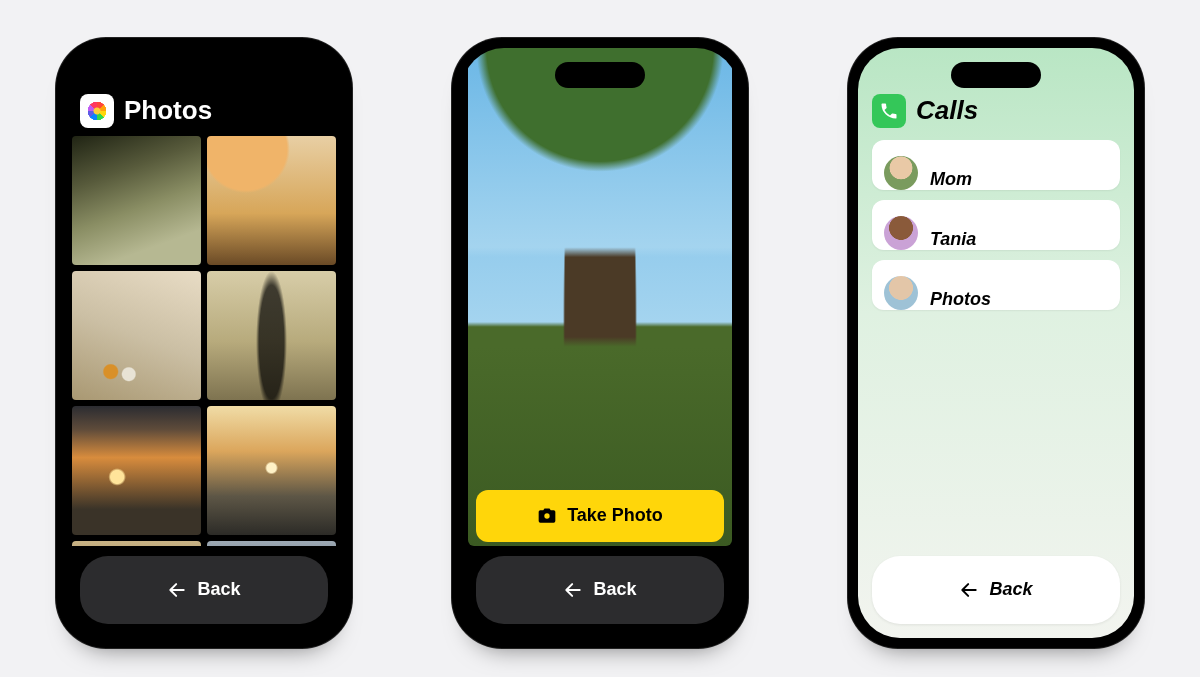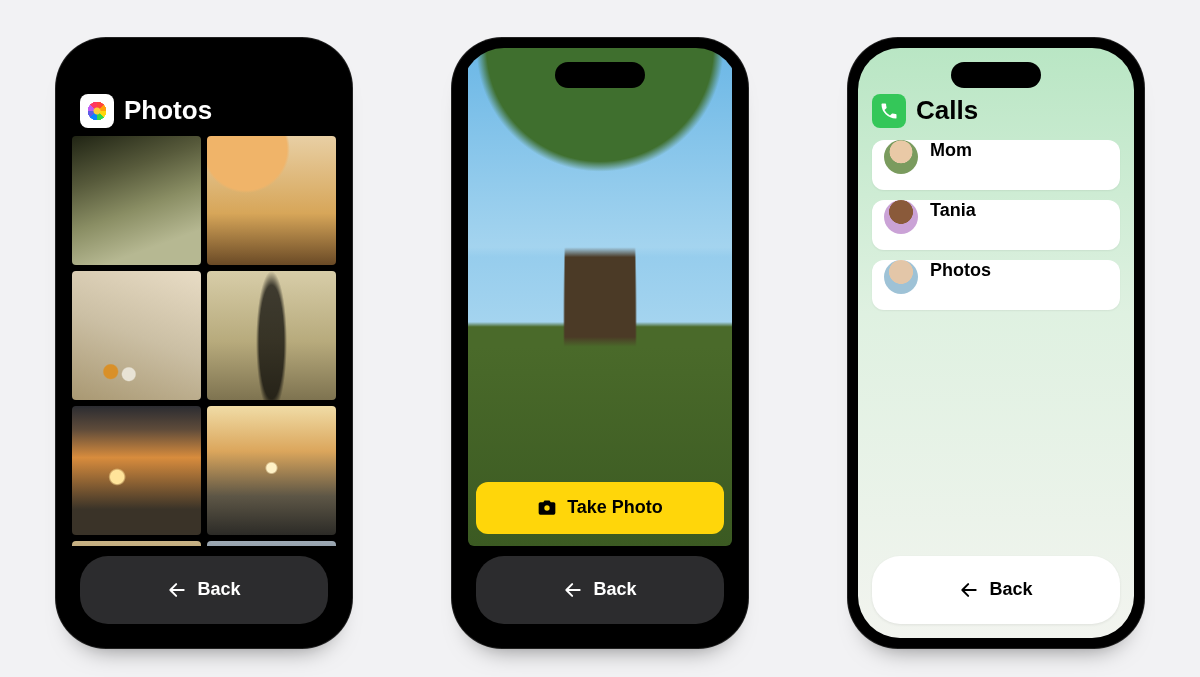--- a/index.html
+++ b/index.html
@@ -116,41 +116,41 @@
     overflow: hidden;
     background:
       radial-gradient(circle at 50% 0%, #3f6f2e 0 22%, transparent 24%),
       linear-gradient(180deg,#6bb7e6 0%, #a4d4ef 40%, transparent 42%),
       linear-gradient(180deg, transparent 58%, #4a6a2a 60%, #3b5a22 100%),
       radial-gradient(ellipse 14% 70% at 50% 55%, #4b3a26 0 95%, transparent 100%),
       linear-gradient(180deg,#6bb7e6 0%, #a4d4ef 55%, #4a6a2a 56%);
   }
   .take-photo {
     position: absolute;
-    left: 14px; right: 14px; bottom: 12px;
+    left: 14px; right: 14px; bottom: 4px;
     height: 52px;
     background: #ffd60a;
     border-radius: 12px;
     display:flex; align-items:center; justify-content:center;
     gap: 10px;
     font-size: 18px; font-weight: 700;
     color:#000;
   }
 
   
-  .screen.light { background: linear-gradient(180deg, #b9e6c4 0%, #dff1e1 45%, #f2f4ef 100%); }
+  .screen.light { background: linear-gradient(180deg, #b9e6c4 0%, #dff1e1 45%, #f2f4ef 100%); font-style: italic; }
   .contacts {
     padding: 4px 14px 0 14px;
     display:flex; flex-direction:column; gap:10px;
   }
   .contact {
     background:#fff;
     border-radius: 12px;
     height: 50px;
-    display:flex; align-items:flex-start;
+    display:flex; align-items:flex-end;
     gap: 12px;
     padding: 0 12px;
     font-size: 18px; font-weight: 600;
     box-shadow: 0 1px 2px rgba(0,0,0,.06);
   }
   .avatar {
     width: 34px; height:34px; border-radius:50%;
     background-size:cover;
   }
   .av1 { background: radial-gradient(circle at 50% 35%, #e9c9a6 0 40%, #7a9b5e 42% 100%);}

